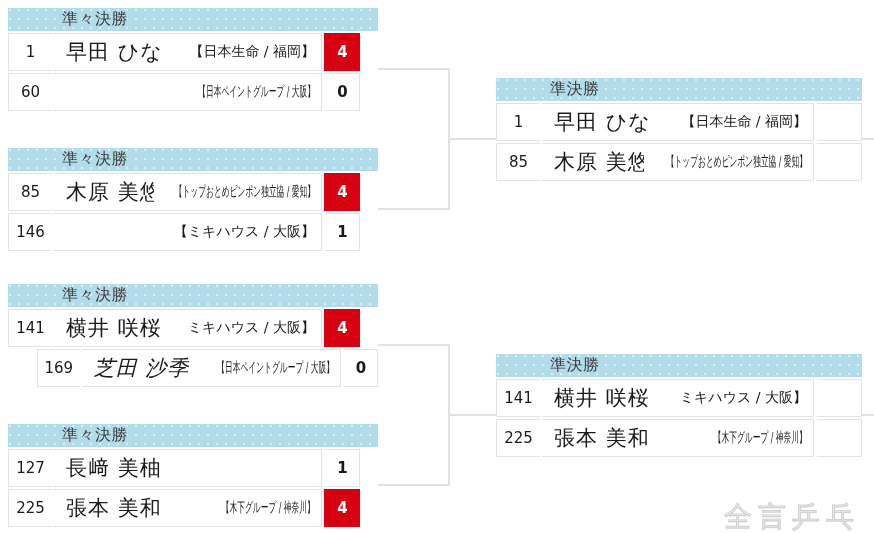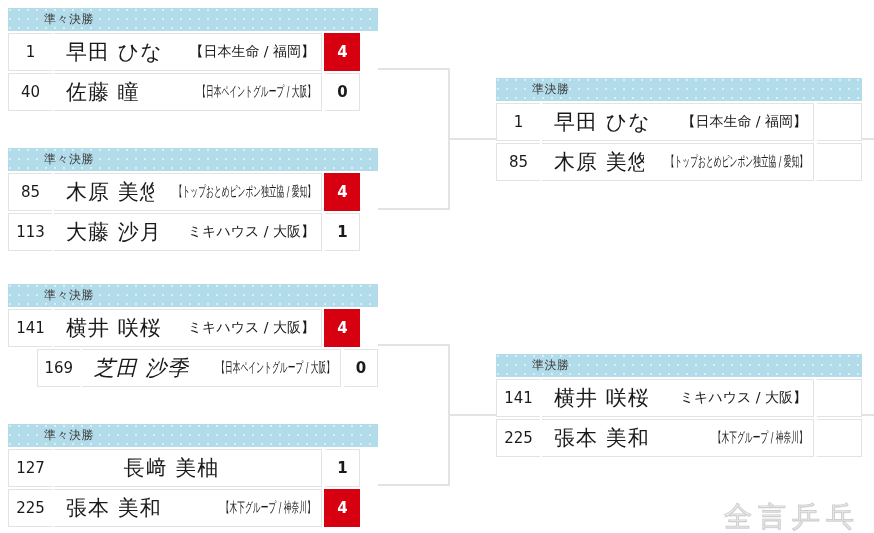--- a/index.html
+++ b/index.html
@@ -24,23 +24,23 @@
   }
   .match .hdr {
     height: 25px;
     background: #b3dcea;
     background-image:
       radial-gradient(circle at 2px 2px, rgba(255,255,255,.55) 1px, transparent 1.2px);
     background-size: 9px 9px;
     display: flex;
     align-items: center;
     color: #3a3a3a;
-    font-size: 12px;
+    font-size: 16px;
     letter-spacing: .5px;
-    padding-left: 36px;
+    padding-left: 54px;
     border-bottom: 2px solid #ffffff;
     text-align: center;
   }
   .match .row {
     display: flex;
     height: 38px;
     background: #ffffff;
   }
   .match .row + .row { margin-top: 2px; }
 
@@ -151,23 +151,22 @@
     <div class="hdr">準々決勝</div>
     <div class="row">
       <div class="cell seed" style="width:44px;">1</div>
       <div class="namebox" style="width:268px;">
         <div class="cell name" style="border:none; width:152px;">早田 ひな</div>
         <div class="cell team" style="border:none;">【日本生命 / 福岡】</div>
       </div>
       <div class="cell score win" style="width:36px; margin-left:2px;">4</div>
     </div>
     <div class="row">
-      <div class="cell seed" style="width:44px;">40</div>
-      <div class="namebox" style="width:268px;">
-        <div class="cell name" style="border:none; width:152px;">佐藤 瞳</div>
+      <div class="cell seed" style="width:44px;">60</div>
+      <div class="namebox" style="width:268px;">
         <div class="cell team" style="border:none;">
             <span class="sq">【日本ペイントグループ / 大阪】</span>
           </div>
       </div>
       <div class="cell score" style="width:36px; margin-left:2px;">0</div>
     </div>
   </div>
 
   <div class="match" style="left:8px; top:148px; width:370px;">
     <div class="hdr">準々決勝</div>
@@ -175,23 +174,22 @@
       <div class="cell seed" style="width:44px;">85</div>
       <div class="namebox" style="width:268px;">
         <div class="cell name" style="border:none; width:152px;">木原 美悠</div>
         <div class="cell team" style="border:none;">
             <span class="sq">【トップおとめピンポン独立協 / 愛知】</span>
           </div>
       </div>
       <div class="cell score win" style="width:36px; margin-left:2px;">4</div>
     </div>
     <div class="row">
-      <div class="cell seed" style="width:44px;">113</div>
-      <div class="namebox" style="width:268px;">
-        <div class="cell name" style="border:none; width:152px;">大藤 沙月</div>
+      <div class="cell seed" style="width:44px;">146</div>
+      <div class="namebox" style="width:268px;">
         <div class="cell team" style="border:none;">【ミキハウス / 大阪】</div>
       </div>
       <div class="cell score" style="width:36px; margin-left:2px;">1</div>
     </div>
   </div>
 
   <div class="match" style="left:8px; top:284px; width:370px;">
     <div class="hdr">準々決勝</div>
     <div class="row">
       <div class="cell seed" style="width:44px;">141</div>
@@ -210,21 +208,21 @@
           </div>
       </div>
       <div class="cell score" style="width:36px; margin-left:2px;">0</div>
     </div>
   </div>
 
   <div class="match" style="left:8px; top:424px; width:370px;">
     <div class="hdr">準々決勝</div>
     <div class="row">
       <div class="cell seed" style="width:44px;">127</div>
-      <div class="namebox" style="width:268px;justify-content:center;">
+      <div class="namebox" style="width:268px;">
         <div class="cell name" style="border:none; width:152px;">長﨑 美柚</div>
       </div>
       <div class="cell score" style="width:36px; margin-left:2px;">1</div>
     </div>
     <div class="row">
       <div class="cell seed" style="width:44px;">225</div>
       <div class="namebox" style="width:268px;">
         <div class="cell name" style="border:none; width:152px;">張本 美和</div>
         <div class="cell team" style="border:none;">
             <span class="sq">【木下グループ / 神奈川】</span>

